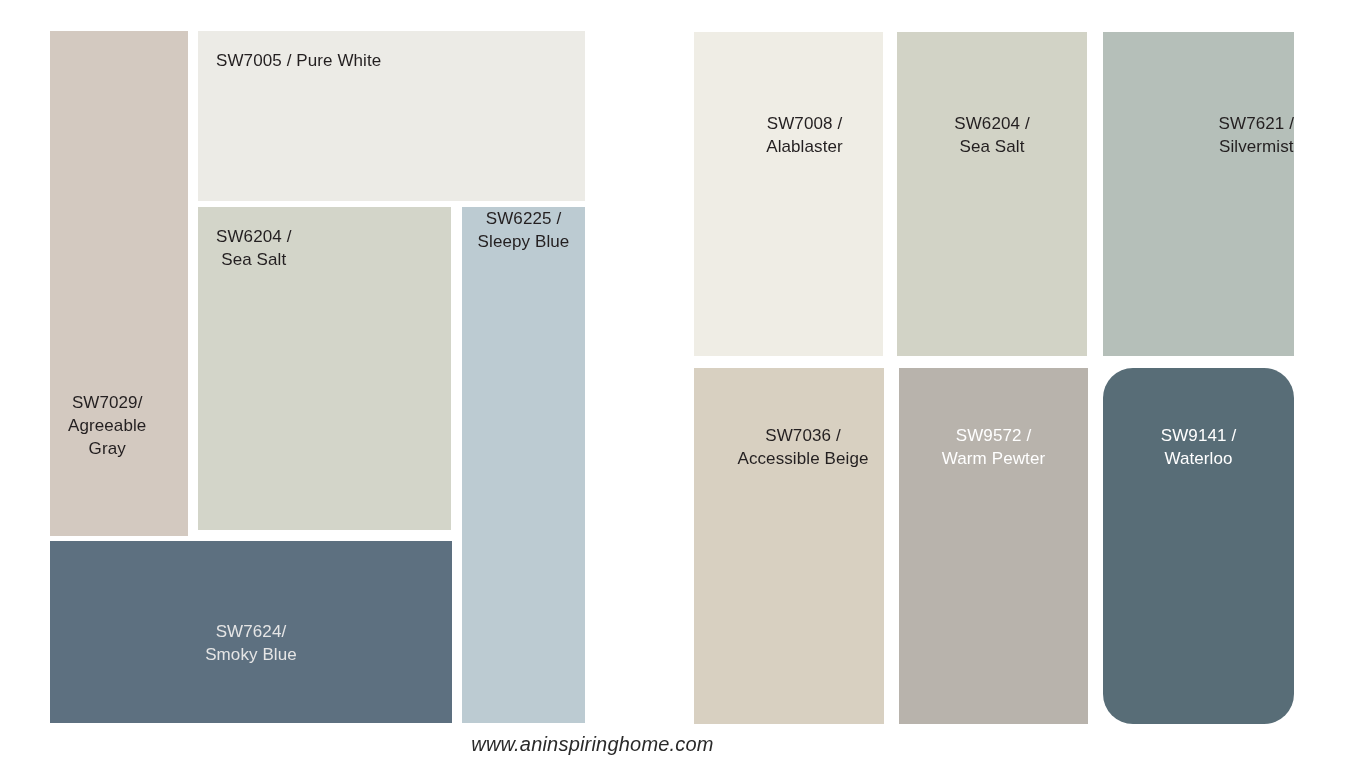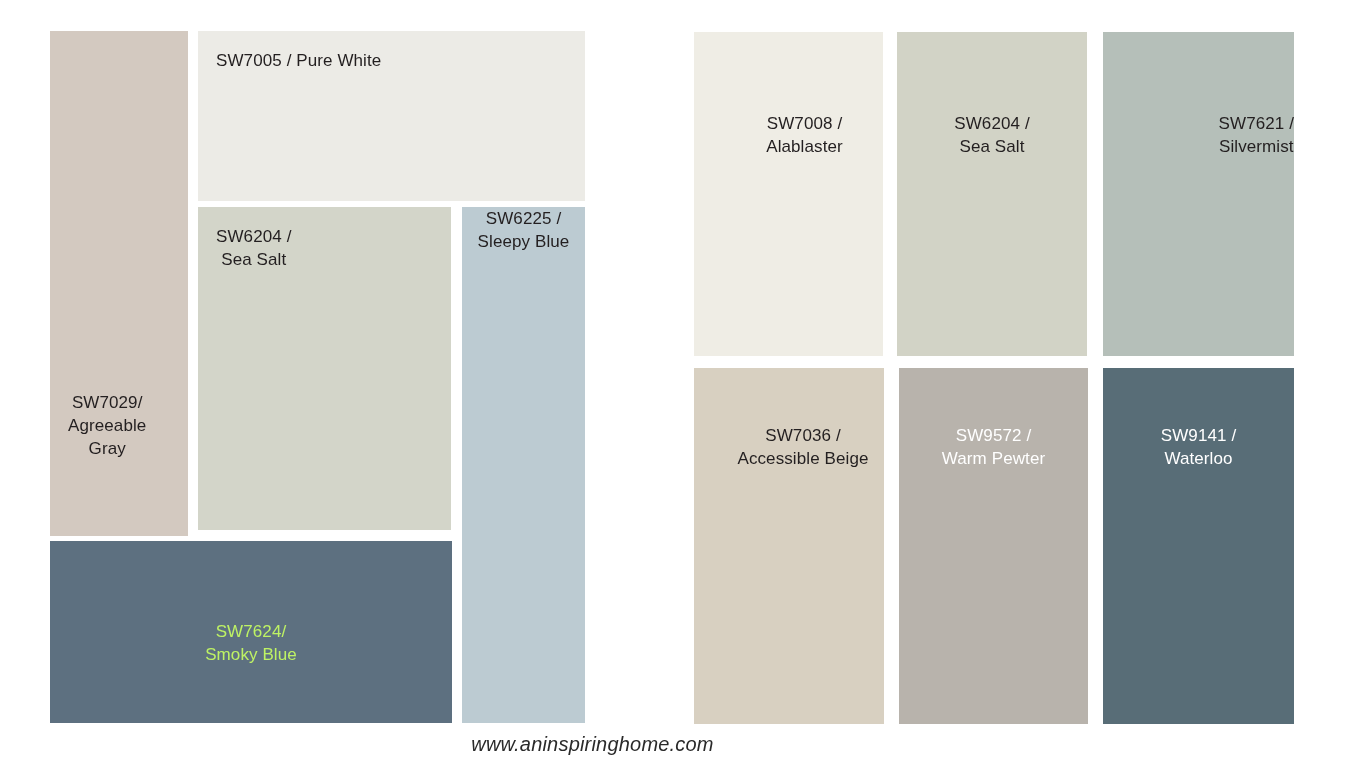--- a/index.html
+++ b/index.html
@@ -77,21 +77,21 @@
   #sw-silvermist {
     left: 1103px; top: 32px;  width: 191px; height: 324px;
   }
   #sw-accessible-beige {
     left: 694px;  top: 368px; width: 190px; height: 356px;
   }
   #sw-warm-pewter {
     left: 899px;  top: 368px; width: 189px; height: 356px;
   }
   #sw-waterloo {
-    left: 1103px; top: 368px; width: 191px; height: 356px;
+    left: 1103px; top: 368px; width: 191px; height: 356px; border-radius: 30px;
   }
 
   
   #sw-agreeable-gray .swatch-label { margin-top: 360px; }
   #sw-sea-salt-left  .swatch-label { margin-left: 0; }
   #sw-sleepy-blue    .swatch-label { margin-bottom: 182px; }
   #sw-smoky-blue     .swatch-label { margin-top: 79px; }
 
   .right-label { margin-top: 62px; }
   .right-label-lower { margin-top: 38px; }
@@ -128,21 +128,21 @@
     <div class="swatch-label dark-text" style="color: rgb(35, 31, 32);">SW6204 /
 Sea Salt</div>
   </div>
 
   <div class="swatch label-center" id="sw-sleepy-blue" style="background-color: rgb(188, 203, 210);">
     <div class="swatch-label dark-text" style="color: rgb(35, 31, 32);">SW6225 /
 Sleepy Blue</div>
   </div>
 
   <div class="swatch label-center" id="sw-smoky-blue" style="background-color: rgb(93, 112, 128);">
-    <div class="swatch-label light-text" style="color: #bef264;">SW7624/
+    <div class="swatch-label light-text" style="color: #e5e5e5;">SW7624/
 Smoky Blue</div>
   </div>
 
   <div class="swatch label-top" id="sw-alablaster" style="background-color: rgb(239, 237, 229);">
     <div class="swatch-label dark-text right-label" style="color: rgb(35, 31, 32);">SW7008 /
 Alablaster</div>
   </div>
 
   <div class="swatch label-top" id="sw-sea-salt-right" style="background-color: rgb(210, 211, 198);">
     <div class="swatch-label dark-text right-label" style="color: rgb(35, 31, 32);">SW6204 /

